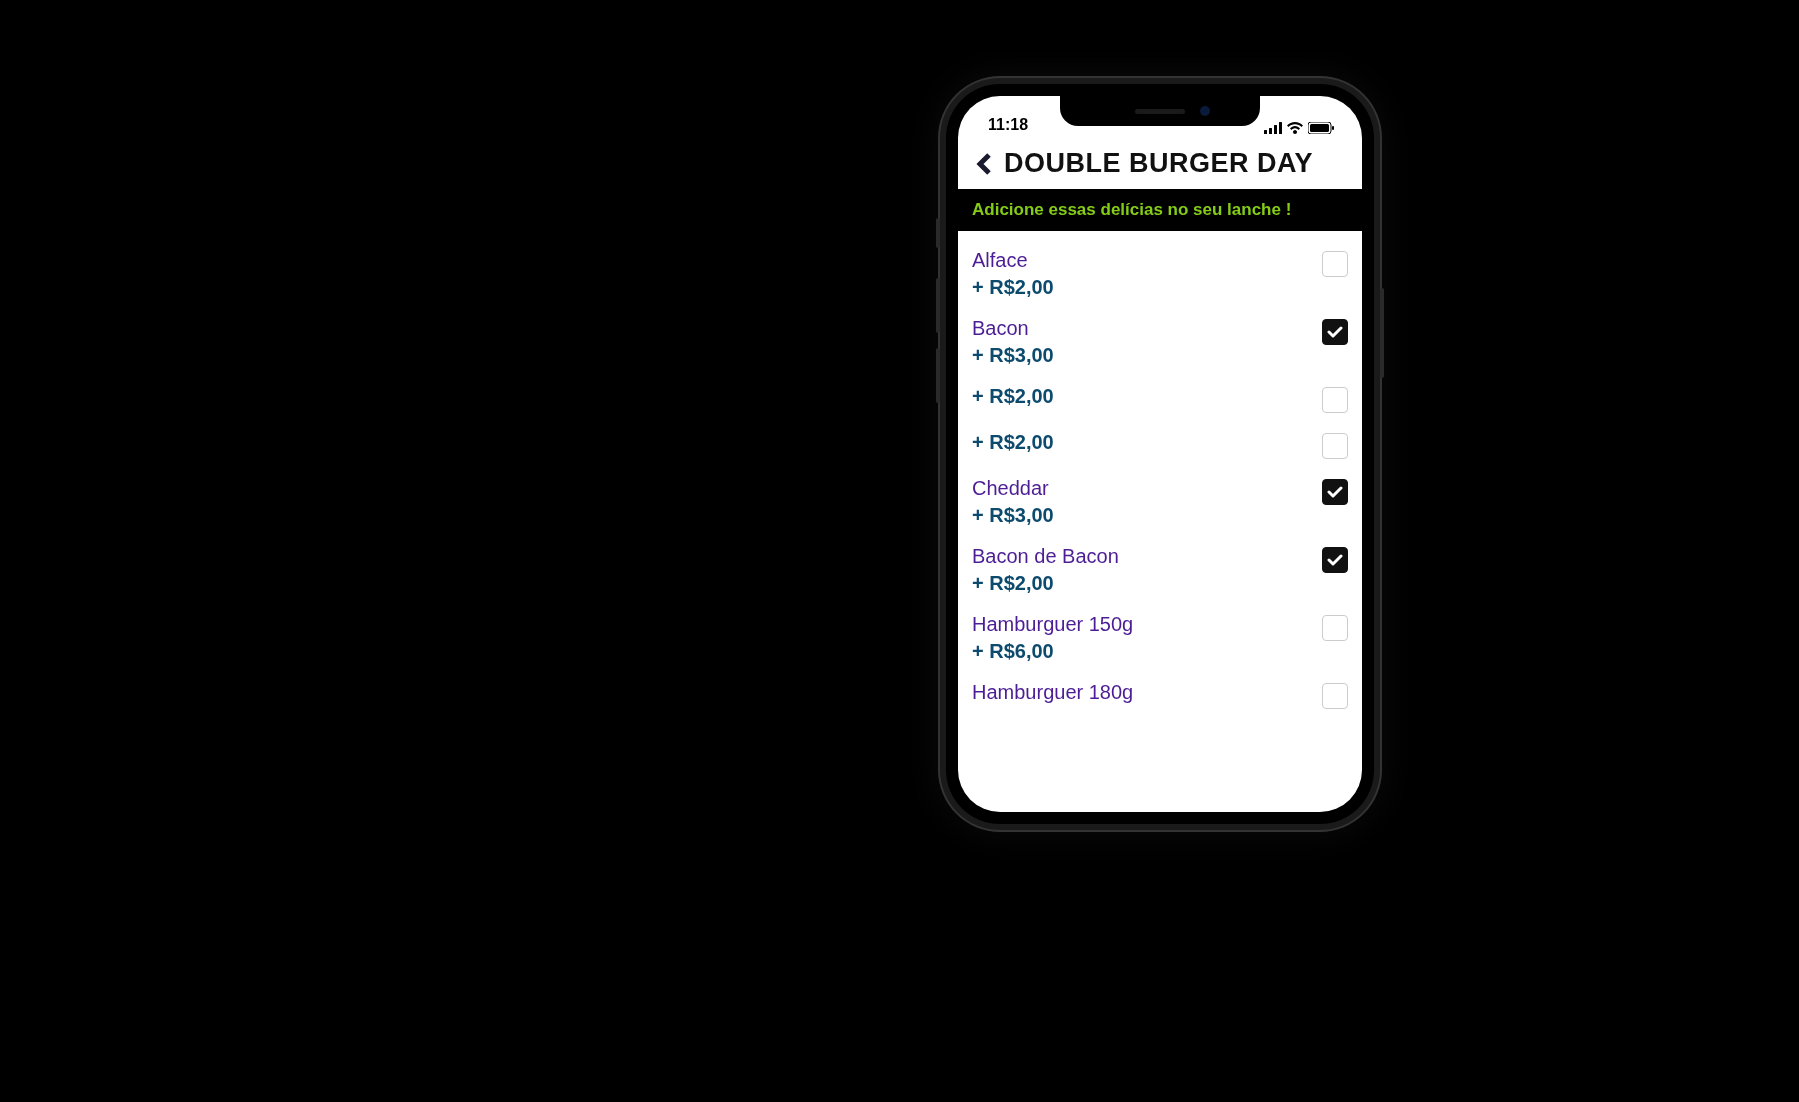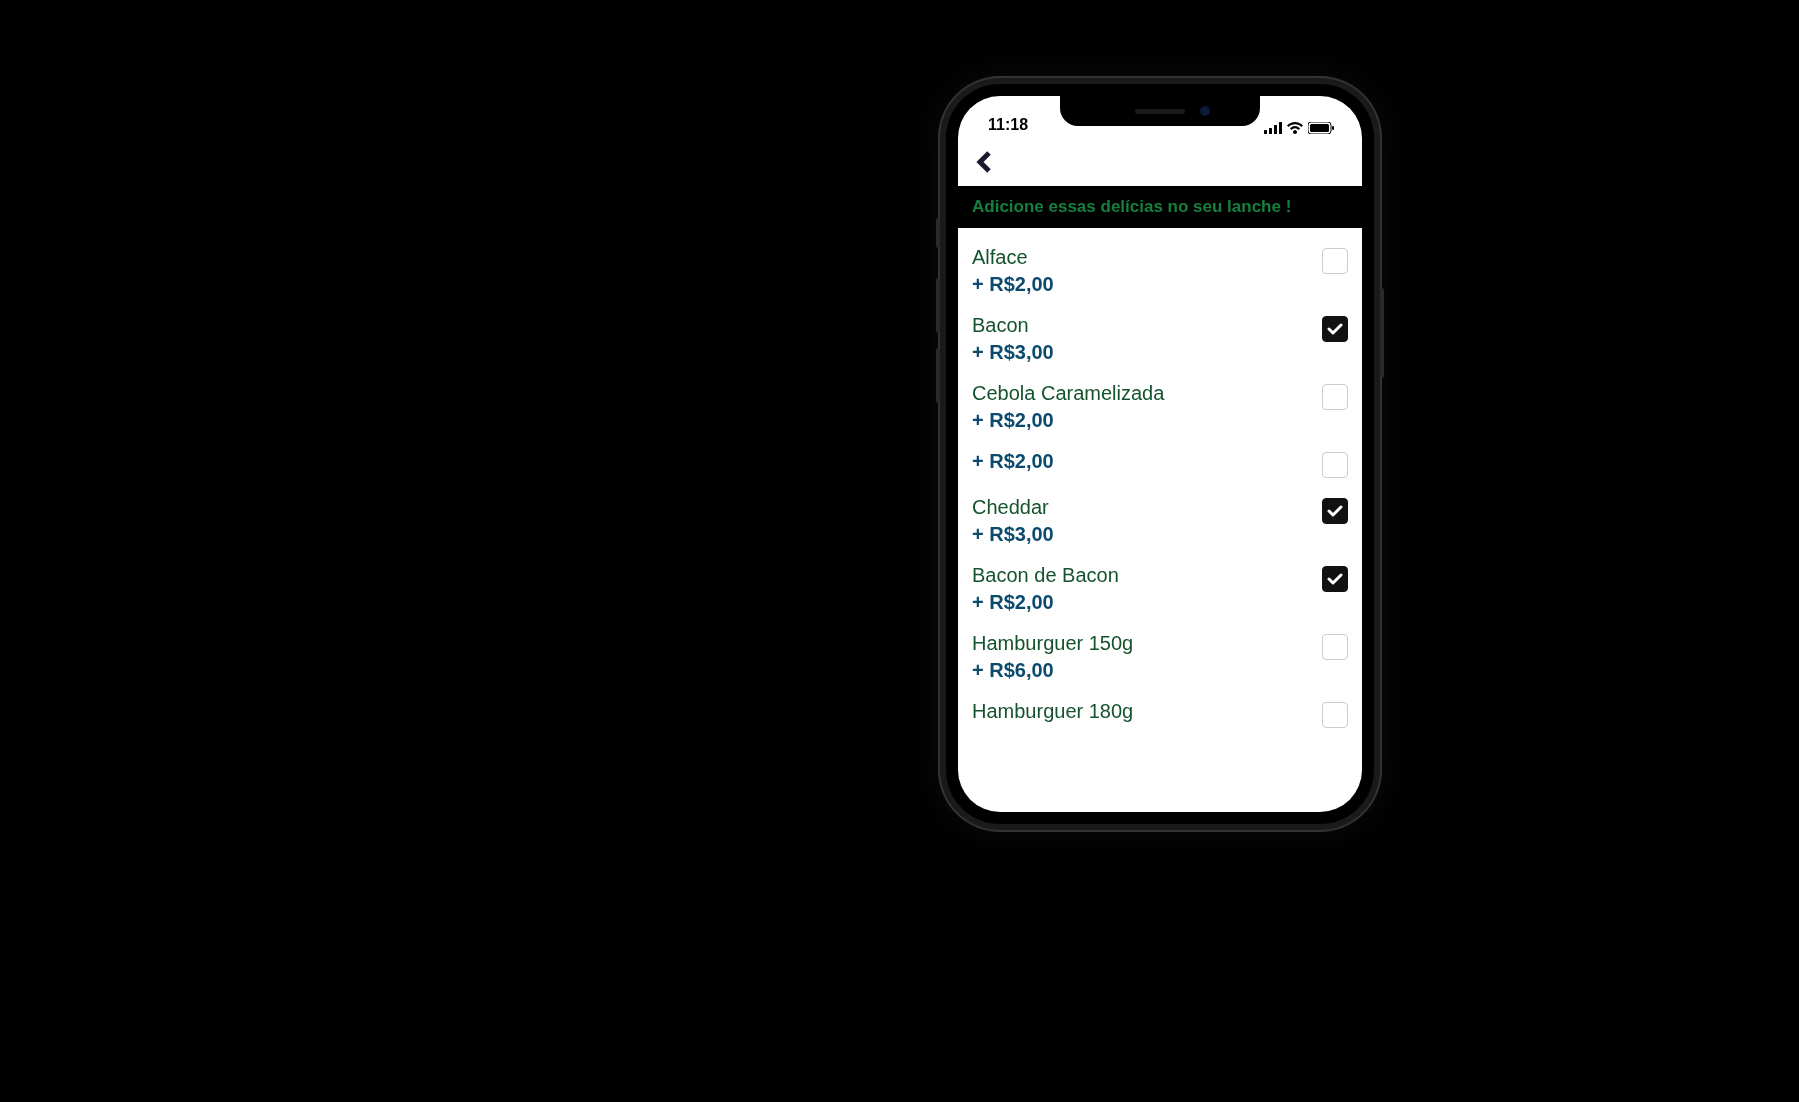--- a/index.html
+++ b/index.html
@@ -114,40 +114,40 @@
       cursor: pointer;
     }
     .app-title {
       font-size: 27px;
       font-weight: 800;
       letter-spacing: 0.5px;
       color: #111;
     }
     .section-header {
       background: #000;
-      color: #15803d;
+      color: #84cc16;
       padding: 11px 14px;
       font-size: 17px;
       font-weight: 700;
     }
     .items-list {
       padding: 0 14px;
     }
     .item-row {
       display: flex;
       align-items: flex-start;
       justify-content: space-between;
       padding: 18px 0 0 0;
     }
     .item-info {
       flex: 1;
     }
     .item-name {
       font-size: 20px;
-      color: #14532d;
+      color: #4c1d95;
       font-weight: 400;
       margin-bottom: 4px;
     }
     .item-price {
       font-size: 20px;
       color: #0c4a6e;
       font-weight: 700;
     }
     .checkbox {
       width: 26px;
@@ -214,20 +214,21 @@
           </span>
         </div>
       </div>
 
       <div class="app-header">
         <div class="back-btn">
           <svg width="16" height="24" viewBox="0 0 16 24">
             <path d="M13 3 L4 12 L13 21" stroke="#1a1a2e" stroke-width="5" fill="none" stroke-linecap="butt" stroke-linejoin="miter"></path>
           </svg>
         </div>
+        <div class="app-title">DOUBLE BURGER DAY</div>
       </div>
 
       <div class="section-header">Adicione essas delícias no seu lanche !</div>
 
       <div class="items-list">
           <div class="item-row">
             <div class="item-info">
               <div class="item-name">Alface</div>
               <div class="item-price">+ R$2,00</div>
             </div>
@@ -239,21 +240,20 @@
               <div class="item-price">+ R$3,00</div>
             </div>
             <div class="checkbox checked">
               <svg width="16" height="16" viewBox="0 0 16 16">
                 <path d="M2 8 L6 12 L14 4" stroke="#fff" stroke-width="3" fill="none" stroke-linecap="round" stroke-linejoin="round"></path>
               </svg>
             </div>
           </div>
           <div class="item-row">
             <div class="item-info">
-              <div class="item-name">Cebola Caramelizada</div>
               <div class="item-price">+ R$2,00</div>
             </div>
             <div class="checkbox"></div>
           </div>
           <div class="item-row">
             <div class="item-info">
               <div class="item-price">+ R$2,00</div>
             </div>
             <div class="checkbox"></div>
           </div>

